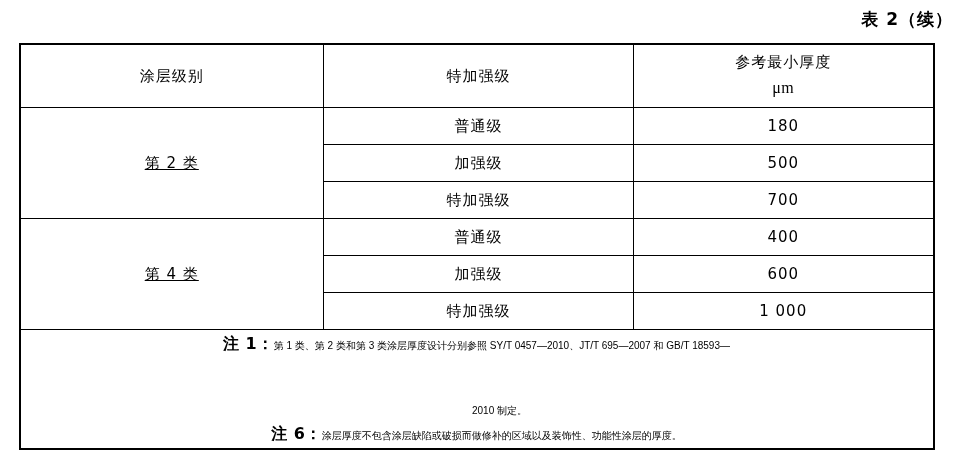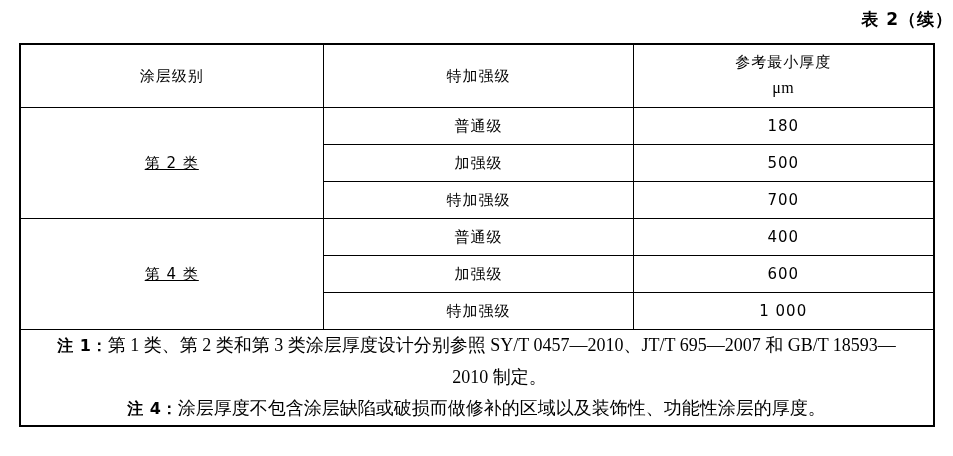--- a/index.html
+++ b/index.html
@@ -91,24 +91,25 @@
   .note-label {
     font-family: "DejaVu Sans", "Liberation Sans", sans-serif;
     font-size: 16px;
     font-weight: bold;
     letter-spacing: 0.5px;
   }
   .note-indent {
     display: block;
     padding-left: 46px;
     white-space: nowrap;
+    margin-top: 44px;
   }
   .note-cn {
-    font-family: Liberation Serif, serif;
-    font-size: 18px;
+    font-family: Liberation Sans, sans-serif;
+    font-size: 10px;
   }
 </style>
 </head>
 <body>
 
 <div class="page">
 
   <div class="table-caption">表 2（续）</div>
 
   <table class="spec">
@@ -154,19 +155,19 @@
       </tr>
       <tr class="body-row">
         <td>特加强级</td>
         <td class="num">1 000</td>
       </tr>
 
       <tr>
         <td class="notes-cell" colspan="3">
           <span class="note-line"><span class="note-label">注 1：</span><span class="note-cn">第 1 类、第 2 类和第 3 类涂层厚度设计分别参照 SY/T 0457—2010、JT/T 695—2007 和 GB/T 18593—</span></span>
           <span class="note-indent note-cn">2010 制定。</span>
-          <span class="note-line"><span class="note-label">注 4：</span><span class="note-cn">涂层厚度不包含涂层缺陷或破损而做修补的区域以及装饰性、功能性涂层的厚度。</span></span>
+          <span class="note-line"><span class="note-label">注 6：</span><span class="note-cn">涂层厚度不包含涂层缺陷或破损而做修补的区域以及装饰性、功能性涂层的厚度。</span></span>
         </td>
       </tr>
     </tbody>
   </table>
 
 </div>
 
 </body></html>

